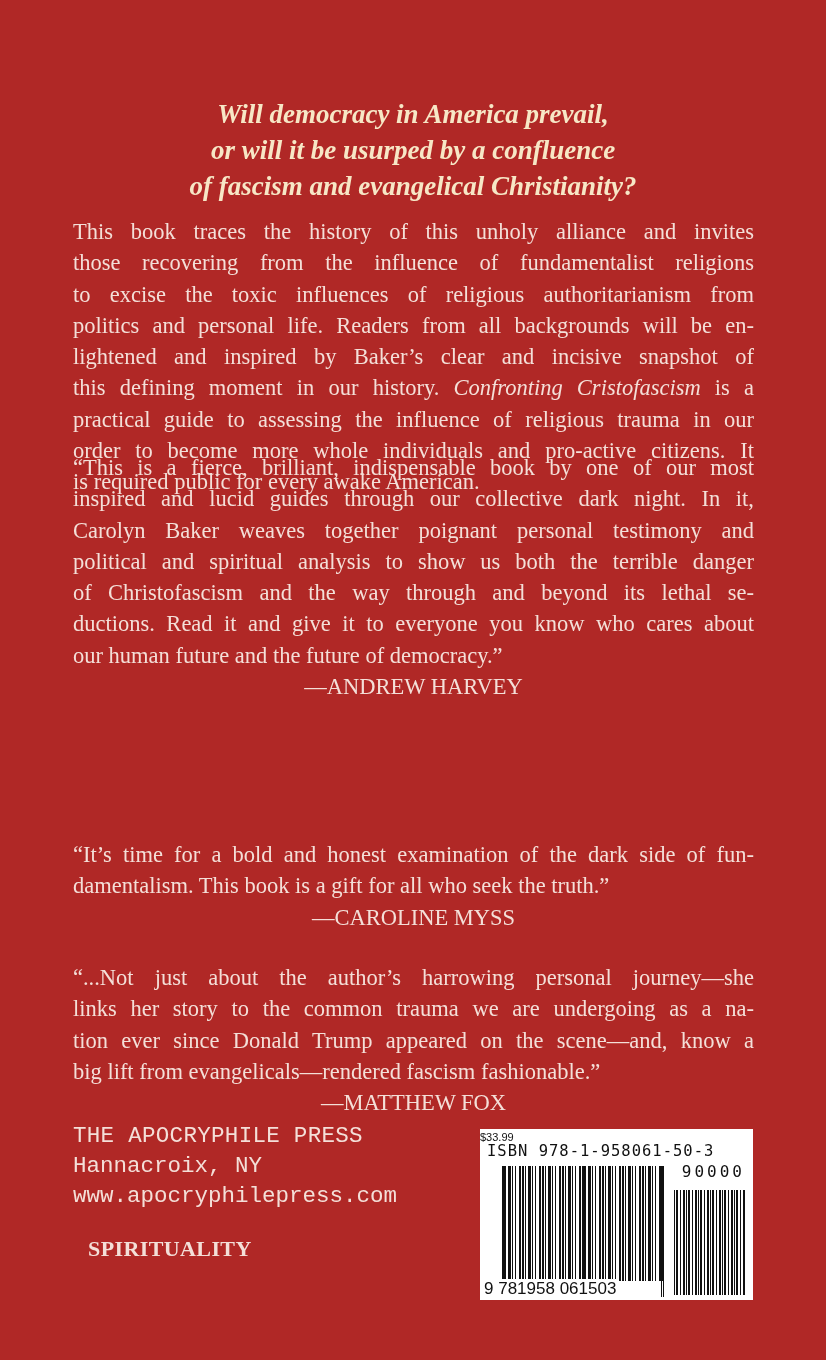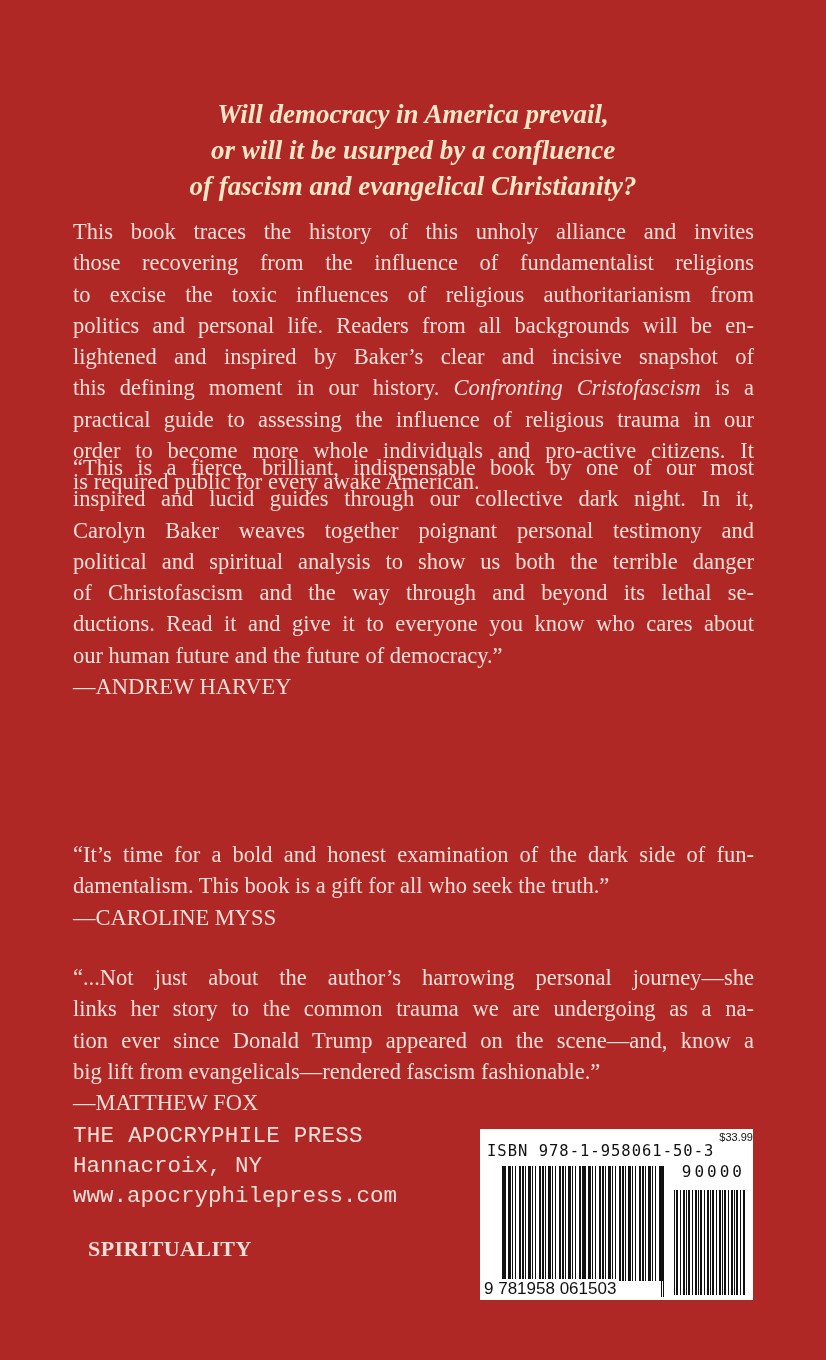--- a/index.html
+++ b/index.html
@@ -24,41 +24,41 @@
       font-size: 22.5px; line-height: 31.3px;
       text-align: justify;
       hyphens: manual;
     }
     .col .line { display: block; text-align: justify; text-align-last: justify; white-space: nowrap; }
     .col .line.last { text-align-last: left; }
     .desc { top: 216px; }
     .q1 { top: 452px; }
     .q2 { top: 839px; }
     .q3 { top: 962px; }
-    .attrib { display: block; text-align: left; white-space: nowrap; }
+    .attrib { display: block; text-align: center; white-space: nowrap; }
     .publisher {
       position: absolute; left: 73px; top: 1121px;
       font-size: 22.5px; line-height: 30px;
       color: #f4dfd8;
       font-family: Liberation Mono, monospace;
     }
     .publisher .name { letter-spacing: 0.3px; }
     .category {
       position: absolute; left: 88px; top: 1236px;
       font-size: 22px; font-weight: bold; letter-spacing: 0.4px;
       color: #f4dfd8;
     }
     .barcode-box {
       position: absolute; left: 480px; top: 1129px;
       width: 273px; height: 171px;
       background: #ffffff;
     }
     .price {
       position: absolute; left: 0; top: 2px; width: 273px;
-      text-align: right;
+      text-align: left;
       font-family: "Liberation Sans", "DejaVu Sans", sans-serif;
       font-size: 11px; color: #111;
     }
     .isbn {
       position: absolute; left: 7px; top: 13px;
       font-family: "DejaVu Sans Mono", "Liberation Mono", monospace;
       font-size: 15.5px; letter-spacing: 1px; color: #111;
       white-space: nowrap;
     }
     .addon-num {

